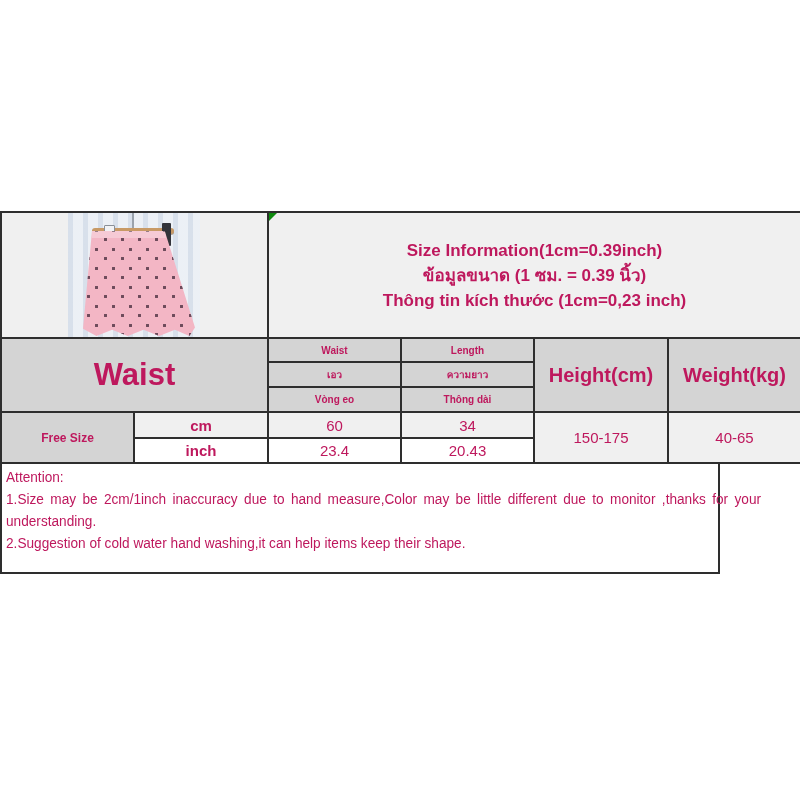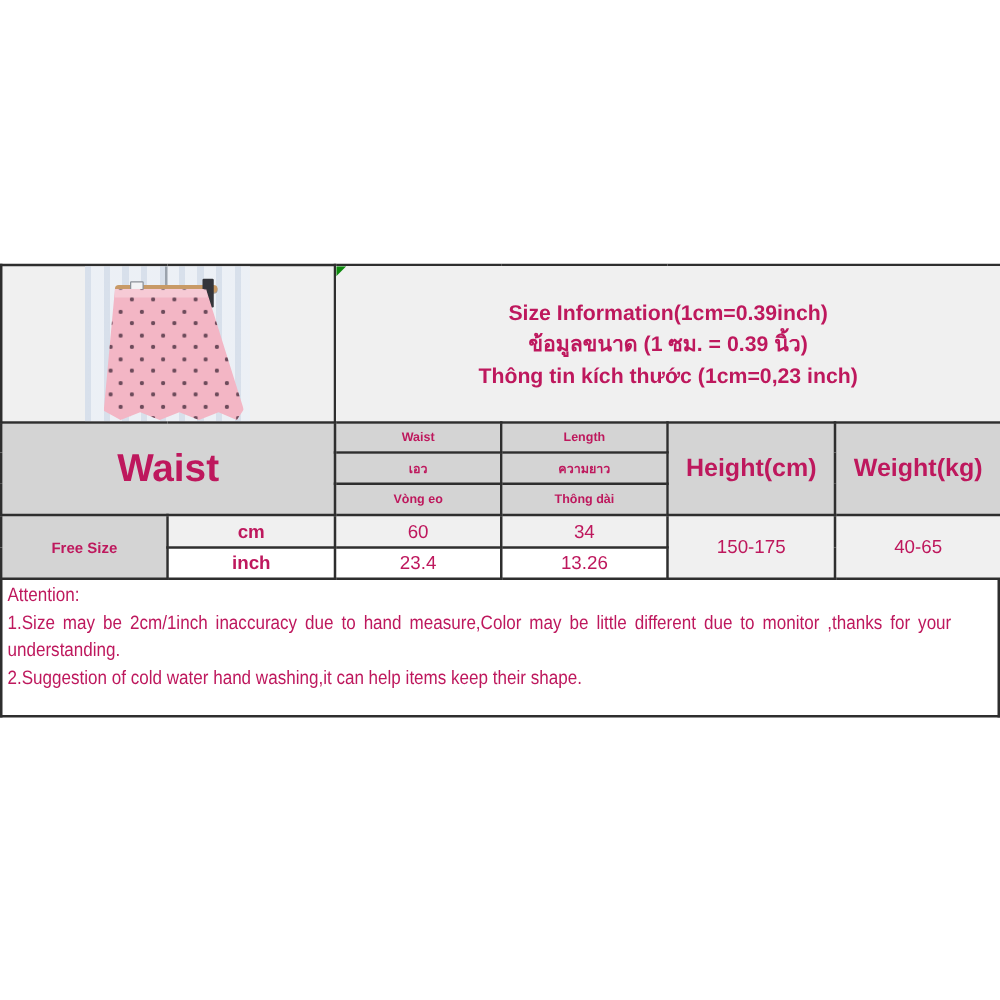--- a/index.html
+++ b/index.html
@@ -68,21 +68,21 @@
     background-position:5px 9px,14px 18px;
     clip-path:polygon(8% 0, 73% 0, 100% 92%, 95% 100%, 82% 94%, 68% 100%, 54% 94%, 40% 100%, 26% 94%, 12% 100%, 0 93%);
   }
   .skirt:before{
     content:"";position:absolute;left:8%;top:0;width:66%;height:7px;
     background:rgba(255,255,255,.28);
   }
 
   
   .attention{
-    box-sizing:border-box;width:800px;height:110px;
+    box-sizing:border-box;width:720px;height:110px;
     border:2px solid var(--grid-border,#2e2e2e);border-top:none;
     background:#ffffff;padding:2px 0 0 4px;
   }
   .attention-inner{
     transform:scaleX(0.88);transform-origin:0 0;width:900px;
     font-size:15.5px;line-height:22px;font-weight:normal;
   }
   .att-line{white-space:normal;}
   .att-stretch{text-align:justify;text-align-last:justify;padding-right:42px;}
 </style>
@@ -140,21 +140,21 @@
           <td rowspan="2" class="hdr free-size">Free Size</td>
           <td class="light unit">cm</td>
           <td class="light val">60</td>
           <td class="light val">34</td>
           <td rowspan="2" class="light val">150-175</td>
           <td rowspan="2" class="light val">40-65</td>
         </tr>
         <tr class="r-inch">
           <td class="white unit">inch</td>
           <td class="white val">23.4</td>
-          <td class="white val">13.26</td>
+          <td class="white val">20.43</td>
         </tr>
       </tbody>
     </table>
 
     <div class="attention">
       <div class="attention-inner">
         <div class="att-line">Attention:</div>
         <div class="att-line att-stretch">1.Size may be 2cm/1inch inaccuracy due to hand measure,Color may be little different due to monitor ,thanks for your</div>
         <div class="att-line">understanding.</div>
         <div class="att-line">2.Suggestion of cold water hand washing,it can help items keep their shape.</div>

